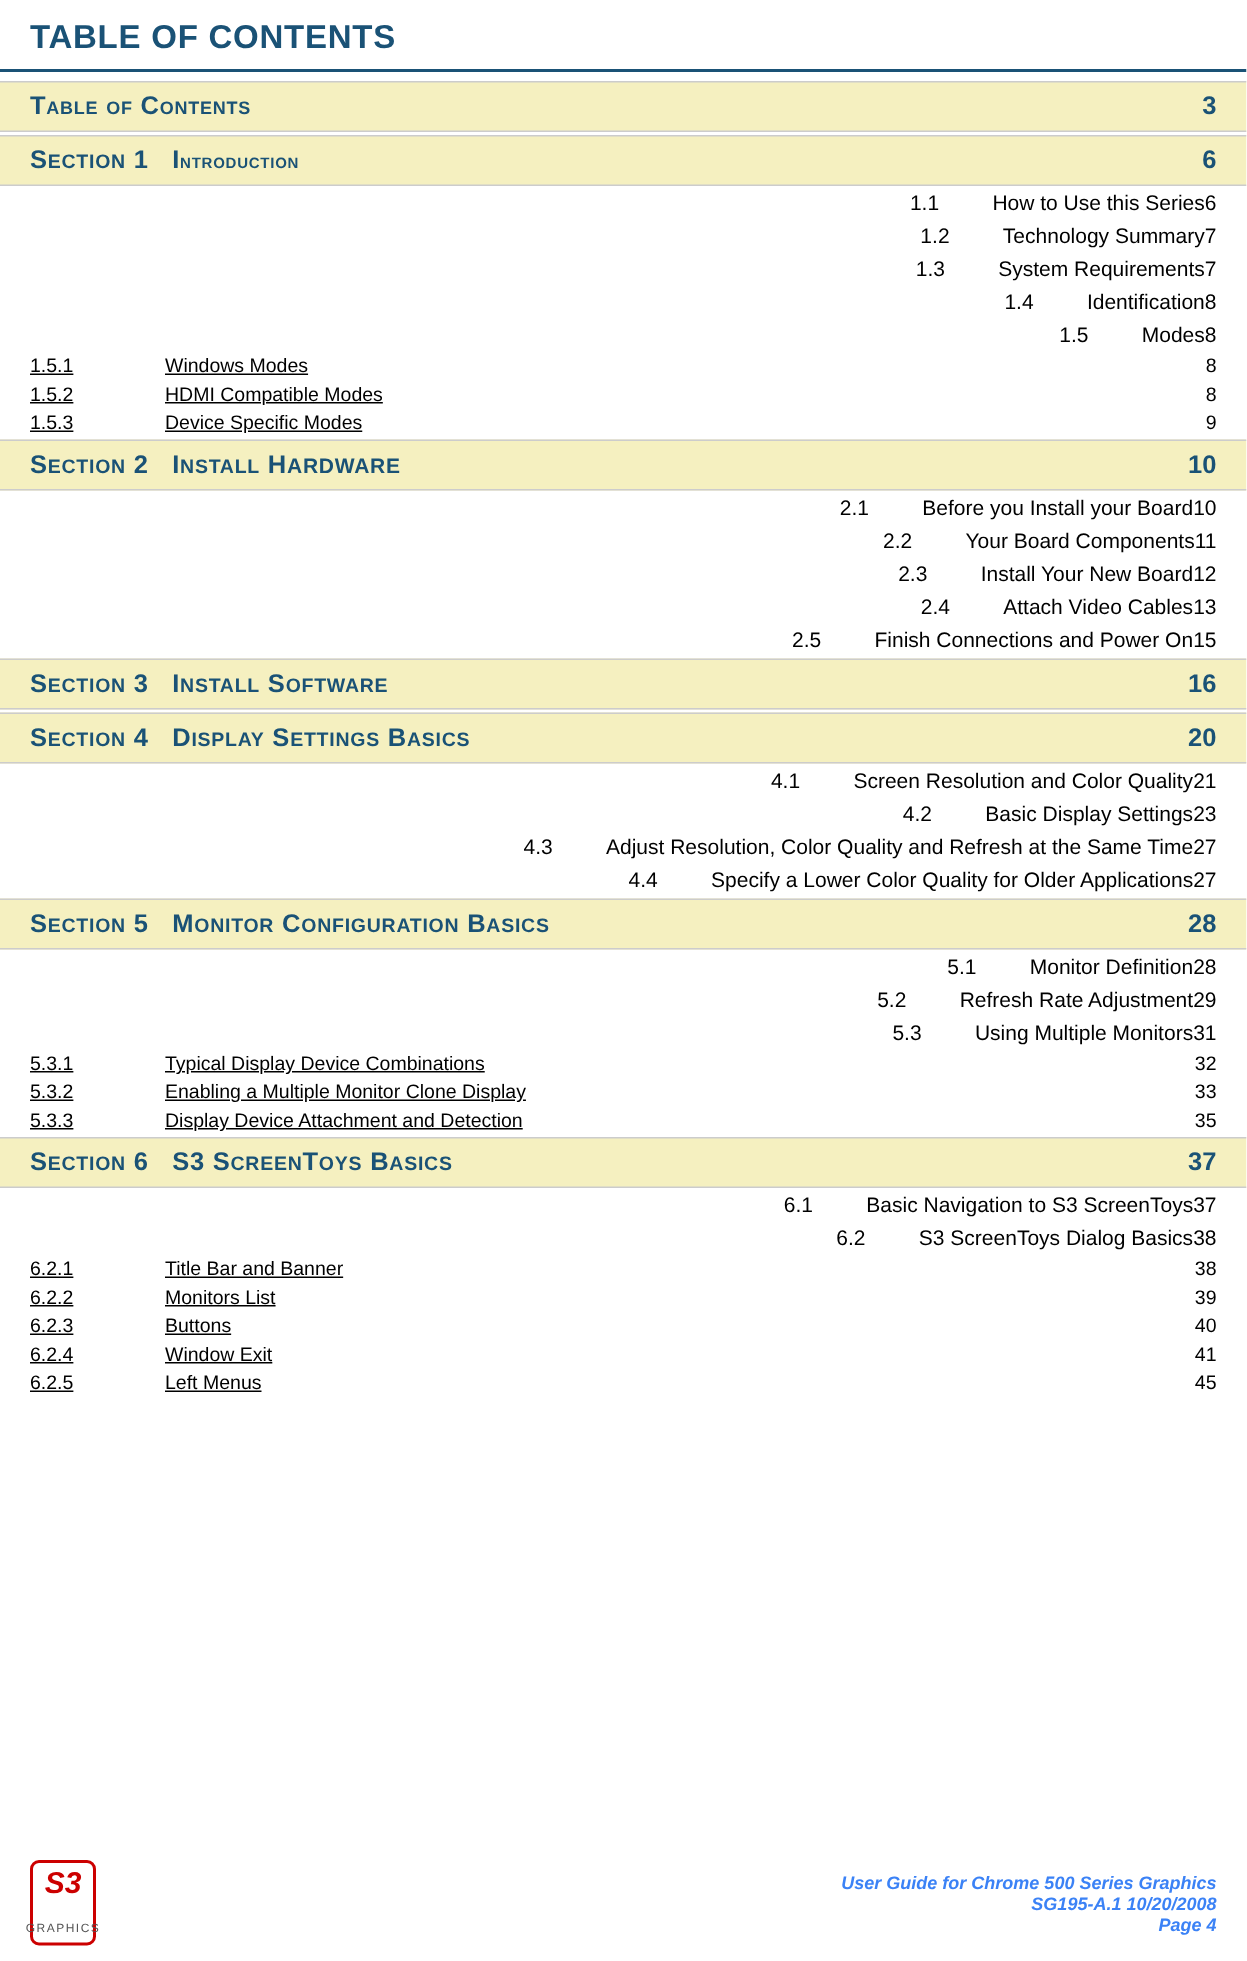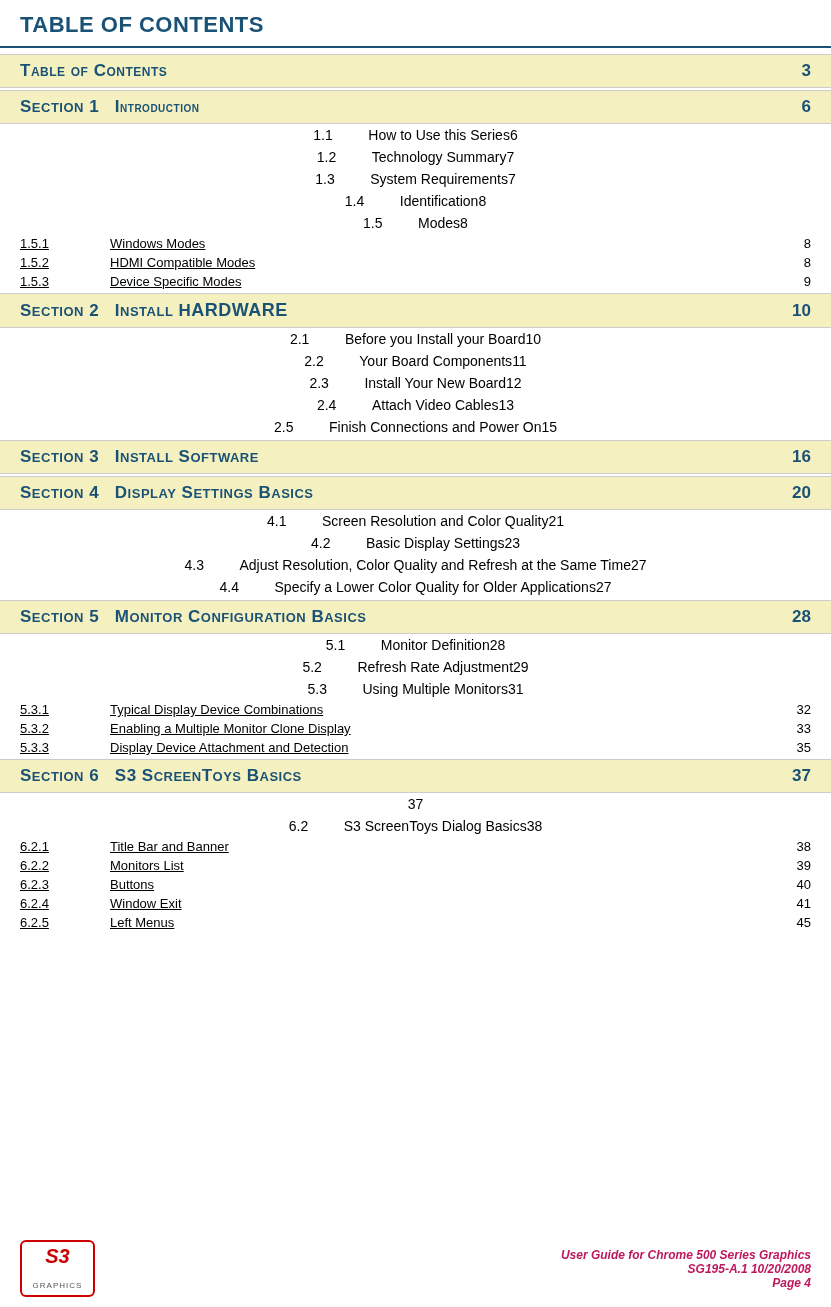--- a/index.html
+++ b/index.html
@@ -37,21 +37,21 @@
       font-variant: small-caps;
       letter-spacing: 0.5px;
     }
     .section-header-page {
       font-size: 17px;
       font-weight: bold;
       color: #1a5276;
     }
     .toc-entry {
       display: flex;
-      justify-content: center;
+      justify-content: flex-end;
       padding: 3px 20px 3px 20px;
     }
     .toc-entry-left {
       display: flex;
       gap: 0;
     }
     .toc-num {
       min-width: 55px;
       font-size: 14px;
     }
@@ -90,21 +90,21 @@
       position: absolute;
       bottom: 0;
       left: 0;
       right: 0;
     }
     .footer-text {
       text-align: right;
       font-size: 12px;
       font-style: italic;
       font-weight: bold;
-      color: #be185d;
+      color: #3b82f6;
     }
     .s3-logo {
       border: 2px solid #e00;
       border-radius: 6px;
       padding: 4px 6px;
       display: flex;
       align-items: center;
       justify-content: center;
       background: white;
     }
@@ -175,21 +175,21 @@
 </div>
 <div class="toc-sub-entry">
   <div class="toc-sub-left">
     <span class="toc-sub-num">1.5.3</span>
     <span class="toc-sub-label">Device Specific Modes</span>
   </div>
   <span class="toc-sub-page">9</span>
 </div>
 
 <div class="section-header">
-  <span class="section-header-title">S<span style="font-size:13px;">ECTION</span> 2&nbsp;&nbsp; I<span style="font-size:13px;">NSTALL</span> H<span style="font-size:18px;">ARDWARE</span></span>
+  <span class="section-header-title">S<span style="font-size:13px;">ECTION</span> 2&nbsp;&nbsp; I<span style="font-size:13px;">NSTALL</span> H<span style="font-size:14px;">ARDWARE</span></span>
   <span class="section-header-page">10</span>
 </div>
 
 <div class="toc-entry">
   <div class="toc-entry-left">
     <span class="toc-num">2.1</span>
     <span class="toc-label">Before you Install your Board</span>
   </div>
   <span class="toc-page">10</span>
 </div>
@@ -308,20 +308,24 @@
   </div>
   <span class="toc-sub-page">35</span>
 </div>
 
 <div class="section-header">
   <span class="section-header-title">S<span style="font-size:13px;">ECTION</span> 6&nbsp;&nbsp; S3 S<span style="font-size:13px;">CREEN</span>T<span style="font-size:13px;margin-top:24px;">OYS</span> B<span style="font-size:13px;">ASICS</span></span>
   <span class="section-header-page">37</span>
 </div>
 
 <div class="toc-entry">
+  <div class="toc-entry-left">
+    <span class="toc-num">6.1</span>
+    <span class="toc-label">Basic Navigation to S3 ScreenToys</span>
+  </div>
   <span class="toc-page">37</span>
 </div>
 <div class="toc-entry">
   <div class="toc-entry-left">
     <span class="toc-num">6.2</span>
     <span class="toc-label">S3 ScreenToys Dialog Basics</span>
   </div>
   <span class="toc-page">38</span>
 </div>
 <div class="toc-sub-entry">
@@ -354,21 +358,21 @@
 </div>
 <div class="toc-sub-entry">
   <div class="toc-sub-left">
     <span class="toc-sub-num">6.2.5</span>
     <span class="toc-sub-label">Left Menus</span>
   </div>
   <span class="toc-sub-page">45</span>
 </div>
 
 <div class="footer">
-  <div class="s3-logo" style="display:flex;flex-direction:column;align-items:center;border:2px solid #cc0000;border-radius:6px;padding:4px 8px;width:75px;">
+  <div class="s3-logo" style="display:flex;flex-direction:column;align-items:center;border:2px solid #cc0000;border-radius:6px;padding:4px 8px;width:44px;">
     <span style="color:#cc0000;font-size:20px;font-weight:bold;font-style:italic;line-height:1;">S3</span>
     <span style="font-size:8px;color:#555;letter-spacing:1px;line-height:1.2;margin-top:15px;">GRAPHICS</span>
   </div>
   <div class="footer-text">
     <div>User Guide for Chrome 500 Series Graphics</div>
     <div>SG195-A.1   10/20/2008</div>
     <div>Page 4</div>
   </div>
 </div>
 

